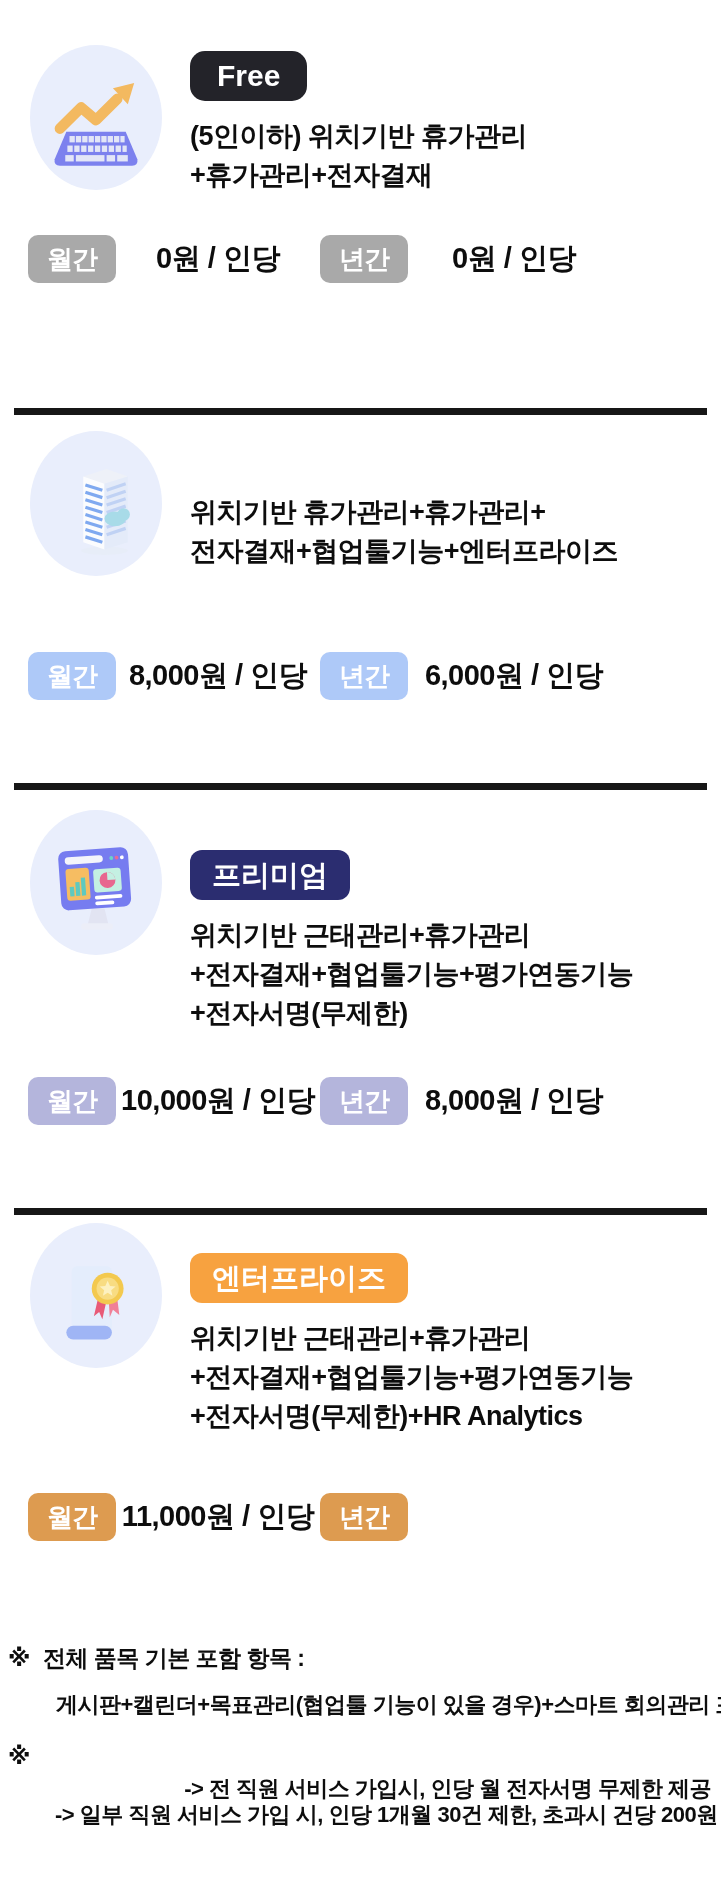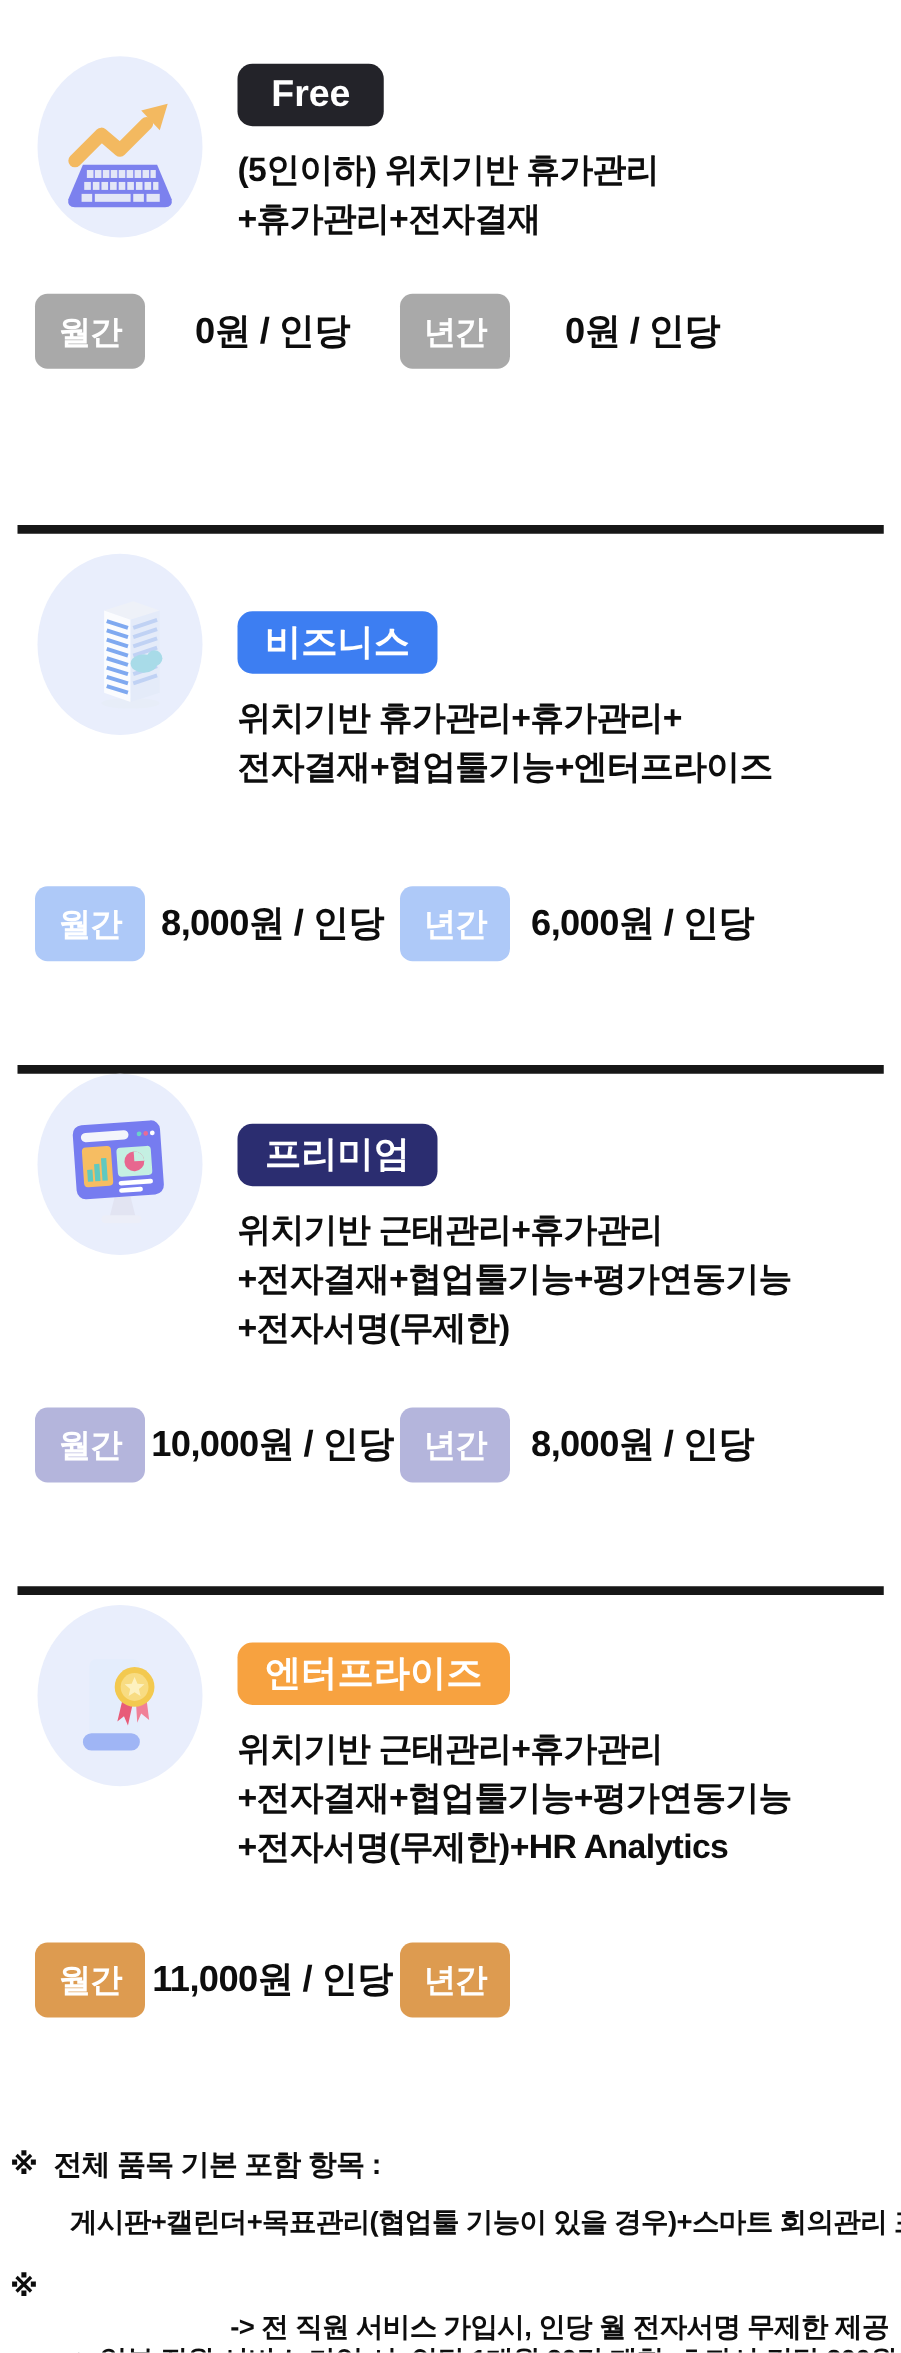--- a/index.html
+++ b/index.html
@@ -14,44 +14,44 @@
   }
   .icon-circle svg{width:106px;height:106px;display:block;}
   .tier-info{margin-left:28px;}
   .tier-badge{
     display:inline-block;color:#ffffff;font-weight:700;font-size:29px;
     line-height:34px;padding:8px 22px;border-radius:12px;
   }
   .tier-desc{font-weight:700;font-size:27px;line-height:39px;margin-top:16px;letter-spacing:-0.5px;}
   .price-row{display:flex;align-items:center;margin-left:28px;}
   .chip{
-    width:88px;height:60px;border-radius:10px;color:#ffffff;font-size:26px;font-weight:700;
+    width:88px;height:48px;border-radius:10px;color:#ffffff;font-size:26px;font-weight:700;
     display:flex;align-items:center;justify-content:center;flex:none;letter-spacing:-1px;
   }
   .price{font-size:29px;font-weight:700;letter-spacing:-0.5px;}
   .price.m{width:204px;text-align:center;}
   .price.y{width:212px;text-align:center;}
   .divider{border:none;height:7px;background:#171717;margin:0 14px;}
 
   
   .t1{padding-top:45px;}
-  .t1 .tier-badge{background:#232329;font-size:30px;padding:8px 27px;}
+  .t1 .tier-badge{background:#232329;font-size:30px;padding:8px 27px;border-radius:15px;}
   .t1 .tier-info{margin-top:6px;}
   .t1 .chip{background:#a9a9a9;}
   .t1 .price-row{margin-top:40px;}
   .d1{margin-top:125px;}
   
   .t2{padding-top:16px;}
   .t2 .tier-badge{background:#3d7ef2;}
   .t2 .tier-info{margin-top:46px;}
   .t2 .chip{background:#aec9f8;}
   .t2 .price-row{margin-top:76px;}
   .d2{margin-top:83px;}
   
-  .t3{}
+  .t3{padding-top:20px;}
   .t3 .tier-badge{background:#2b2d70;}
   .t3 .tier-info{margin-top:40px;}
   .t3 .chip{background:#b4b5dc;}
   .t3 .price-row{margin-top:44px;}
   .d3{margin-top:83px;}
   
   .t4{padding-top:8px;}
   .t4 .tier-badge{background:#f7a240;}
   .t4 .tier-info{margin-top:30px;}
   .t4 .chip{background:#dd9b50;}
@@ -145,21 +145,20 @@
             <line x1="60" y1="58" x2="78" y2="52"></line>
             <line x1="60" y1="65" x2="78" y2="59"></line>
             <line x1="60" y1="72" x2="78" y2="66"></line>
             <line x1="60" y1="79" x2="78" y2="73"></line>
         </g>
         <ellipse cx="68" cy="64" rx="10" ry="7" fill="#a8dbe8"></ellipse>
         <circle cx="76" cy="60" r="6" fill="#a8dbe8"></circle>
       </svg>
     </div>
     <div class="tier-info">
-      <div class="tier-badge">비즈니스</div>
       <div class="tier-desc">
         <div>위치기반 휴가관리+휴가관리+</div>
         <div>전자결재+협업툴기능+엔터프라이즈</div>
         <div></div>
       </div>
     </div>
   </div>
   <div class="price-row">
     <span class="chip">월간</span>
     <span class="price m">8,000원 / 인당</span>

